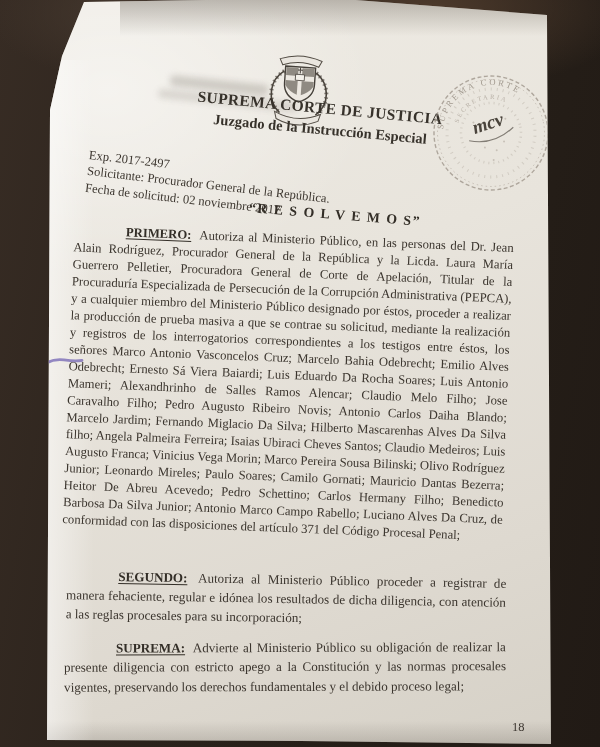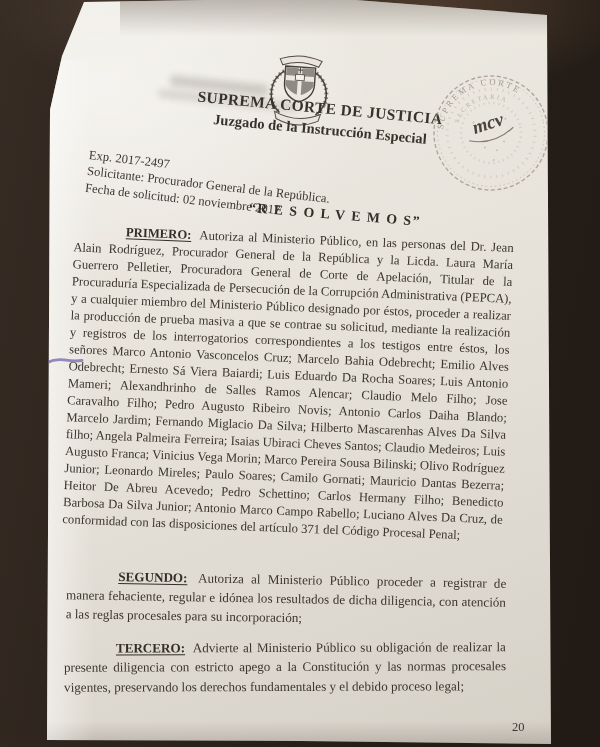--- a/index.html
+++ b/index.html
@@ -139,27 +139,27 @@
         <span class="lbl">PRIMERO:</span>
         <span>Autoriza al Ministerio Público, en las personas del Dr. Jean Alain Rodríguez, Procurador General de la República y la Licda. Laura María Guerrero Pelletier, Procuradora General de Corte de Apelación, Titular de la Procuraduría Especializada de Persecución de la Corrupción Administrativa (PEPCA), y a cualquier miembro del Ministerio Público designado por éstos, proceder a realizar la producción de prueba masiva a que se contrae su solicitud, mediante la realización y registros de los interrogatorios correspondientes a los testigos entre éstos, los señores Marco Antonio Vasconcelos Cruz; Marcelo Bahia Odebrecht; Emilio Alves Odebrecht; Ernesto Sá Viera Baiardi; Luis Eduardo Da Rocha Soares; Luis Antonio Mameri; Alexandhrinho de Salles Ramos Alencar; Claudio Melo Filho; Jose Caravalho Filho; Pedro Augusto Ribeiro Novis; Antonio Carlos Daiha Blando; Marcelo Jardim; Fernando Miglacio Da Silva; Hilberto Mascarenhas Alves Da Silva filho; Angela Palmeira Ferreira; Isaias Ubiraci Cheves Santos; Claudio Medeiros; Luis Augusto Franca; Vinicius Vega Morin; Marco Pereira Sousa Bilinski; Olivo Rodríguez Junior; Leonardo Mireles; Paulo Soares; Camilo Gornati; Mauricio Dantas Bezerra; Heitor De Abreu Acevedo; Pedro Schettino; Carlos Hermany Filho; Benedicto Barbosa Da Silva Junior; Antonio Marco Campo Rabello; Luciano Alves Da Cruz, de conformidad con las disposiciones del artículo 371 del Código Procesal Penal;</span>
       </div>
 
       <div class="abs res res-2">
         <span class="lbl">SEGUNDO:</span>
         <span>Autoriza al Ministerio Público proceder a registrar de manera fehaciente, regular e idónea los resultados de dicha diligencia, con atención a las reglas procesales para su incorporación;</span>
       </div>
 
       <div class="abs res res-3">
-        <span class="lbl">TERCERO:</span>
+        <span class="lbl">SUPREMA:</span>
         <span>Advierte al Ministerio Público su obligación de realizar la presente diligencia con estricto apego a la Constitución y las normas procesales vigentes, preservando los derechos fundamentales y el debido proceso legal;</span>
       </div>
 
       <div class="abs pen-mark">
         <svg width="44" height="14" viewBox="0 0 44 14">
           <path d="M2,10 Q12,3 24,5 T42,6" stroke="#7b6db6" stroke-width="2.8" fill="none" stroke-linecap="round" opacity=".8"></path>
         </svg>
       </div>
 
-      <div class="abs page-number">20</div>
+      <div class="abs page-number">18</div>
 
     </div>
   </div>
 </div>
 
 </body></html>

